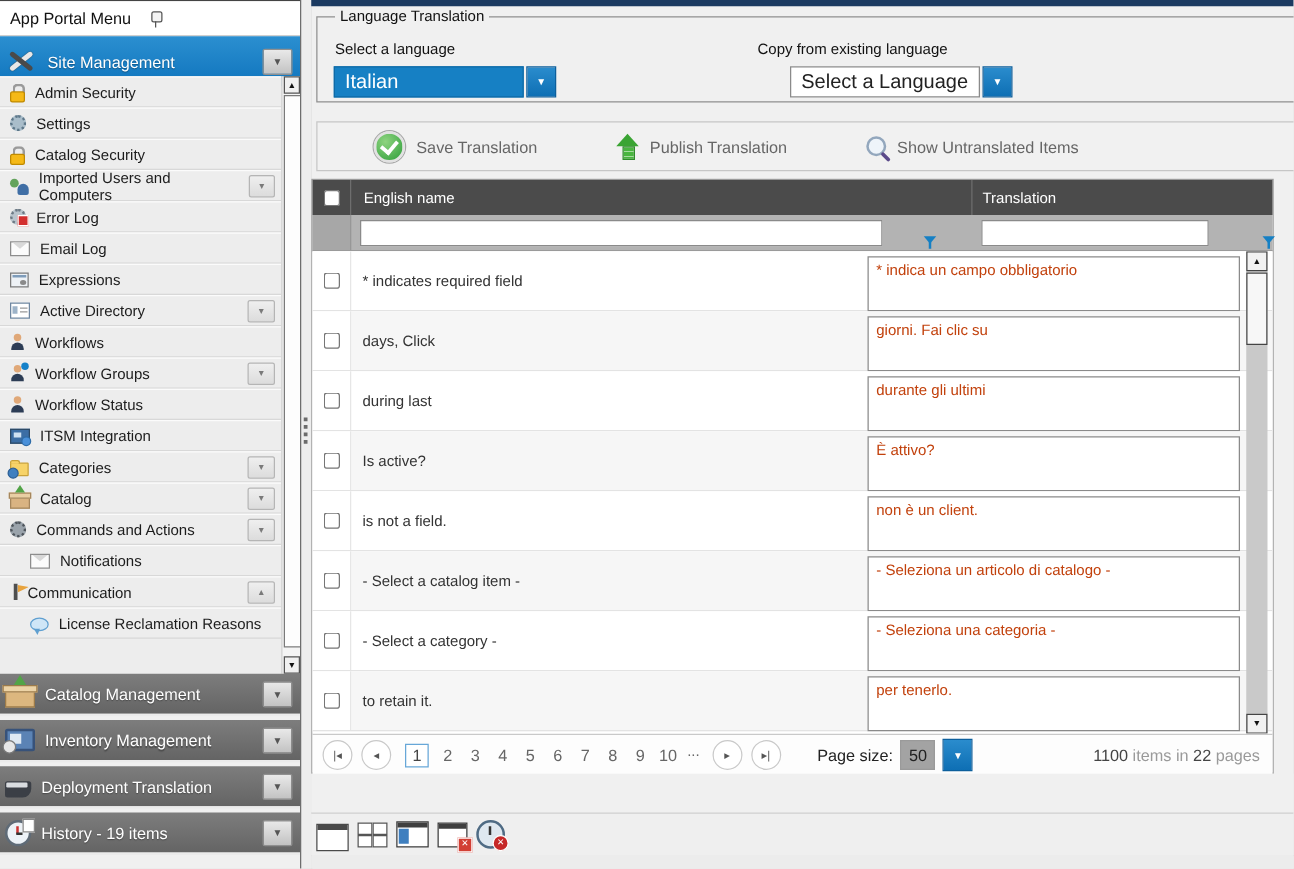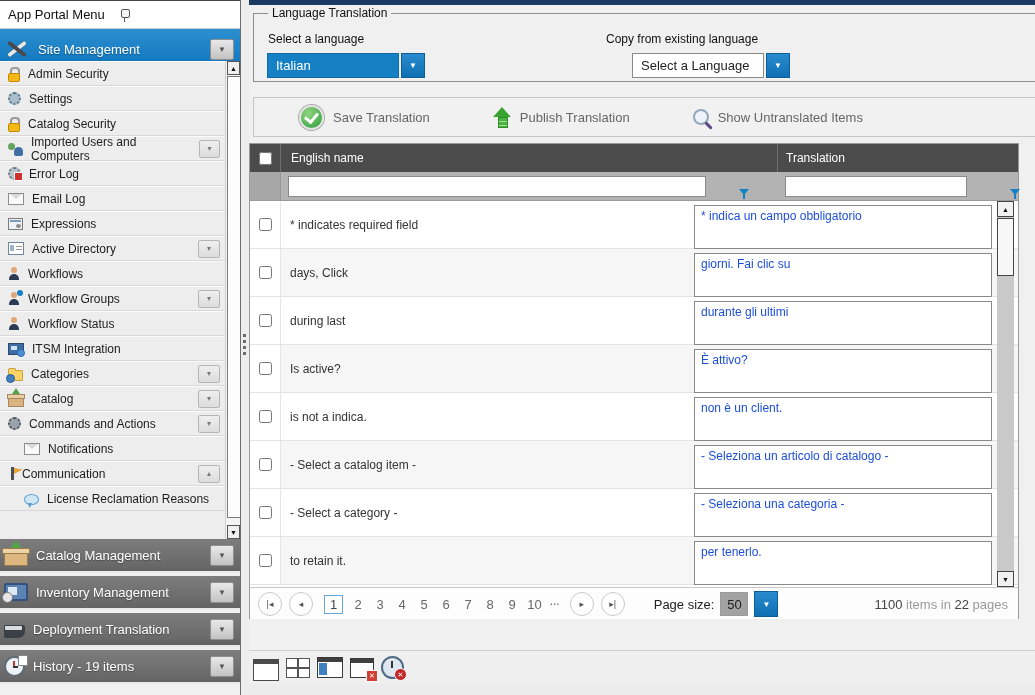--- a/index.html
+++ b/index.html
@@ -36,21 +36,21 @@
   #splitter .grip i{width:3px;height:3px;background:#6b6b6b;display:block;}
 
   
   #main{position:absolute;left:249px;top:0;right:0;height:695px;background:#f0f0f0;}
   #topstrip{position:absolute;left:0;top:0;right:0;height:5px;background:#1b3a61;}
 
   fieldset.lang{position:absolute;left:4px;top:6px;width:766px;height:74px;border:1px solid #8f8f8f;background:#f0f0f0;margin:0;padding:0 10px;}
   fieldset.lang legend{font-size:12px;color:#111;padding:0 4px;margin-left:4px;}
   .fld-label{position:absolute;font-size:12px;color:#111;}
   .combo{position:absolute;display:flex;align-items:stretch;height:25px;}
-  .combo .val{width:132px;display:flex;align-items:center;padding:0 8px;font-size:13px;box-sizing:border-box;}
+  .combo .val{width:152px;display:flex;align-items:center;padding:0 8px;font-size:16px;box-sizing:border-box;}
   .combo .val.sel{background:#1680c4;color:#fff;border:1px solid #0f6aa6;}
   .combo .val.plain{background:#fff;color:#222;border:1px solid #8a8a8a;}
   .combo .btn{width:22px;margin-left:2px;background:linear-gradient(#2a8ccd,#0e6fb4);border:1px solid #0c5f9c;color:#fff;font-size:8px;
               display:flex;align-items:center;justify-content:center;}
 
   #cmdbar{position:absolute;left:4px;top:97px;width:764px;height:38px;background:#f1f1f1;border:1px solid #c6c6c6;
           display:flex;align-items:center;gap:14px;padding-left:18px;box-sizing:content-box;color:#666;font-size:13px;}
   .cmd{display:flex;align-items:center;gap:9px;margin-right:22px;margin-left:27px;}
 
   
@@ -65,21 +65,21 @@
   .f-en{position:absolute;left:38px;top:4px;width:408px;}
   .f-tr{position:absolute;left:535px;top:4px;width:172px;}
   .funnel{position:absolute;top:8px;}
   .fu-en{left:458px;} .fu-tr{left:718px;}
   #gbody{position:relative;height:386px;overflow:hidden;background:#fff;}
   .row{height:47px;border-bottom:1px solid #e3e3e3;position:relative;background:#fff;}
   .row.alt{background:#f6f6f6;}
   .row .cbc{position:absolute;left:0;top:0;width:30px;height:100%;background:#fff;border-right:1px solid #e6e6e6;display:flex;align-items:center;justify-content:center;}
   .row .en{position:absolute;left:40px;top:0;height:100%;display:flex;align-items:center;font-size:12px;color:#333;}
   .row textarea{position:absolute;left:444px;top:4px;width:284px;height:36px;resize:none;border:1px solid #8a8a8a;
-                font-family:"Liberation Sans",sans-serif;font-size:12px;color:#1d4ed8;padding:3px 6px;background:#fff;overflow:hidden;}
+                font-family:"Liberation Sans",sans-serif;font-size:12px;color:#c2410c;padding:3px 6px;background:#fff;overflow:hidden;}
   
   #gscroll{position:absolute;right:4px;top:0;width:17px;height:386px;background:#c9c9c9;}
   #gscroll .arr{position:absolute;left:0;width:17px;height:16px;background:#f1f1f1;border:1px solid #444;box-sizing:border-box;
                 display:flex;align-items:center;justify-content:center;font-size:7px;color:#111;}
   #gscroll .arr.up{top:0;} #gscroll .arr.dn{bottom:0;}
   #gscroll .thumb{position:absolute;left:0;top:17px;width:15px;height:56px;background:#f7f7f7;border:1px solid #444;}
 
   
   #pager{height:32px;background:#fdfdfd;border-top:1px solid #c9c9c9;display:flex;align-items:center;padding:0 8px;position:relative;}
   .pg-btn{width:22px;height:22px;border-radius:50%;border:1px solid #c9c9c9;background:#fff;color:#555;
@@ -406,21 +406,21 @@
           <div class="cbc">
               <input type="checkbox" style="">
             </div>
           <span class="en">Is active?</span>
           <textarea style="">È attivo?</textarea>
         </div>
         <div class="row">
           <div class="cbc">
               <input type="checkbox" style="">
             </div>
-          <span class="en">is not a indica.</span>
+          <span class="en">is not a field.</span>
           <textarea style="">non è un client.</textarea>
         </div>
         <div class="row alt">
           <div class="cbc">
               <input type="checkbox" style="">
             </div>
           <span class="en">- Select a catalog item -</span>
           <textarea style="">- Seleziona un articolo di catalogo -</textarea>
         </div>
         <div class="row">

